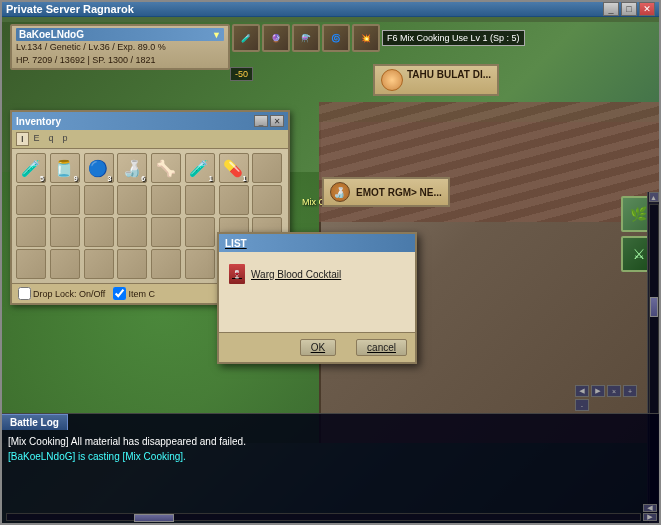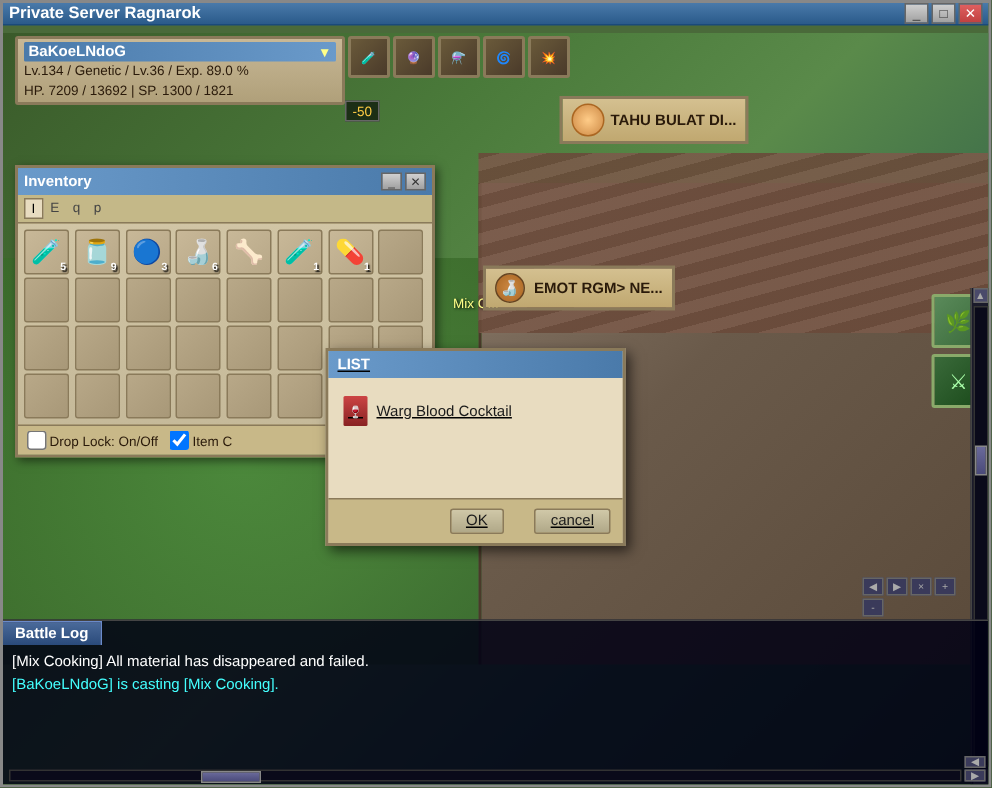--- a/index.html
+++ b/index.html
@@ -163,21 +163,20 @@
 
     
     .item-popup {
       position: absolute;
       top: 42px;
       right: 160px;
       background: linear-gradient(to bottom, #d4c090, #c0a870);
       border: 2px solid #8a7a5a;
       padding: 3px 6px;
       display: flex;
-      align-items: center;
       gap: 4px;
       font-size: 10px;
       font-weight: bold;
       color: #2a1a0a;
       white-space: nowrap;
     }
     .item-icon-circle {
       width: 22px;
       height: 22px;
       background: radial-gradient(circle, #ffcc88, #cc8844);
@@ -519,20 +518,21 @@
     </div>
 
     <div class="skill-bar">
 
       <div style="display:flex;gap:2px;align-items:center;">
         <div class="skill-icon">🧪</div>
         <div class="skill-icon">🔮</div>
         <div class="skill-icon">⚗️</div>
         <div class="skill-icon">🌀</div>
         <div class="skill-icon">💥</div>
+        <div class="skill-info-box">F6 Mix Cooking Use Lv 1 (Sp : 5)</div>
       </div>
     </div>
 
     <div class="num-display">-50</div>
 
     <div class="item-popup">
       <div class="item-icon-circle"></div>
       <span>TAHU BULAT DI...</span>
     </div>
 

